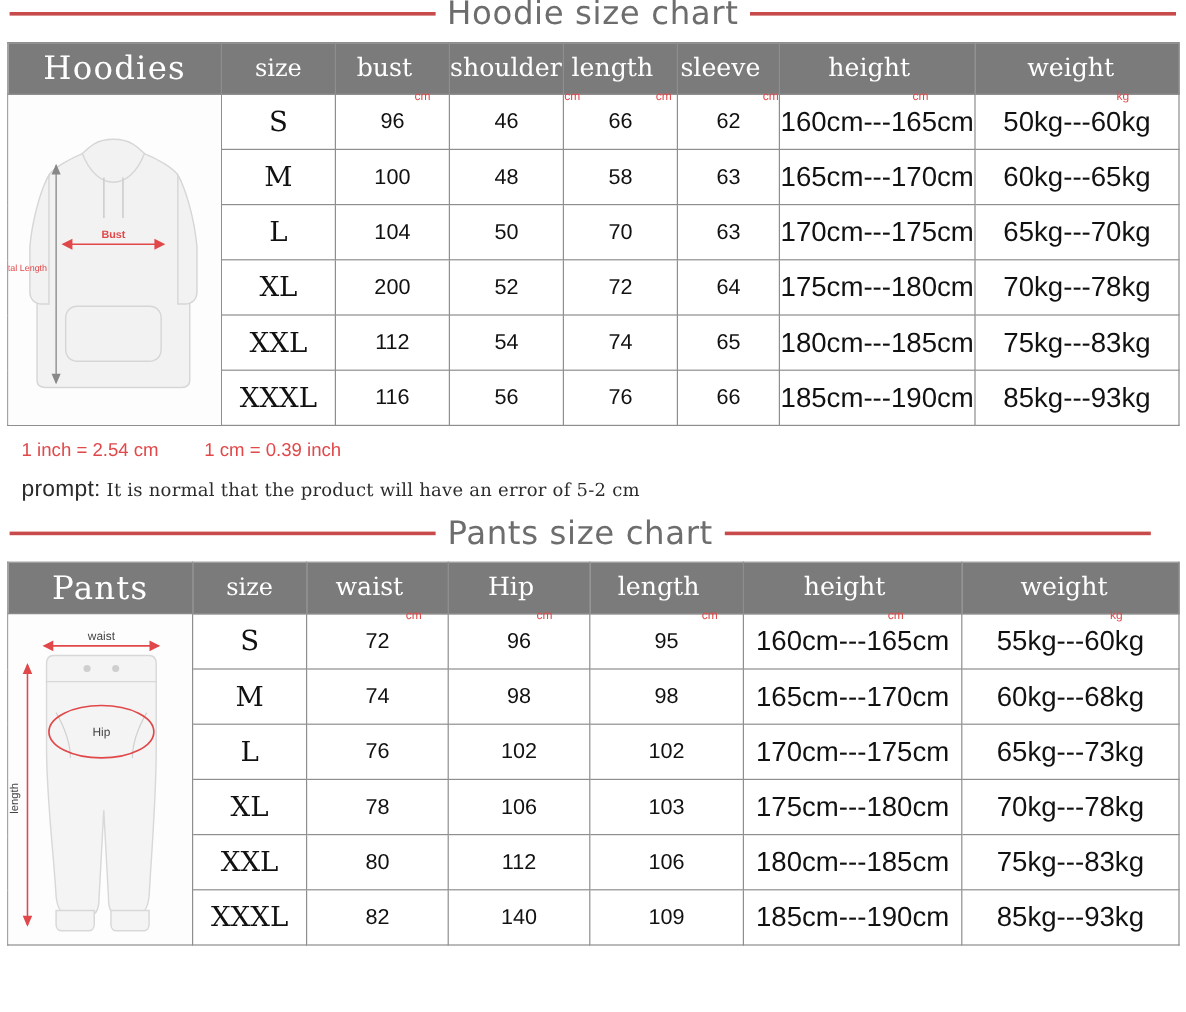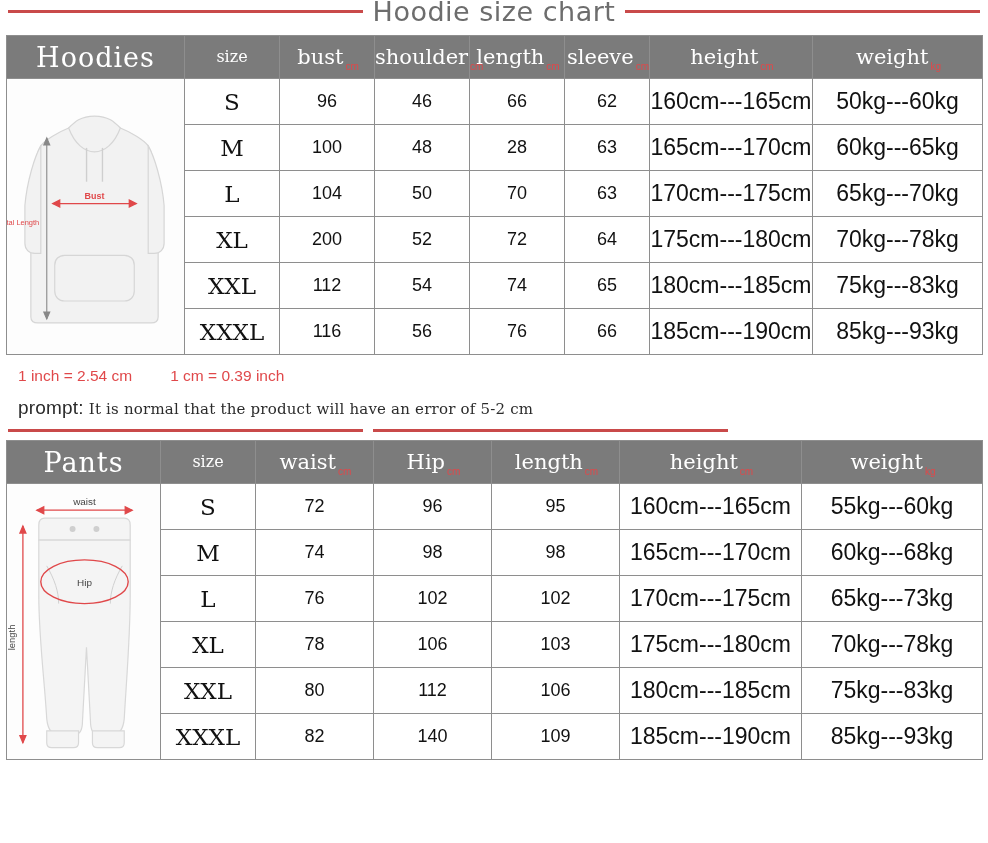--- a/index.html
+++ b/index.html
@@ -75,29 +75,29 @@
     font-family: "DejaVu Serif", serif;
     font-size: 21px;
     line-height: 1;
     white-space: nowrap;
   }
   thead th .unit {
     color: #e0484a;
     font-size: 10px;
     font-family: "Liberation Sans", sans-serif;
     position: relative;
-    top: 6px;
+    top: 20px;
     left: 2px;
   }
   th.brand-cell .hdr {
     font-size: 27px;
     letter-spacing: 1px;
   }
   th.size-cell .hdr {
-    font-size: 16px;
+    font-size: 20px;
   }
 
   tbody td {
     height: 45px;
     font-size: 18px;
     font-family: "Liberation Sans", sans-serif;
     color: #111;
   }
   tbody td.size-label {
     font-family: "DejaVu Serif", serif;
@@ -235,21 +235,21 @@
         <td>46</td>
         <td>66</td>
         <td>62</td>
         <td class="range">160cm---165cm</td>
         <td class="range">50kg---60kg</td>
       </tr>
       <tr>
         <td class="size-label">M</td>
         <td>100</td>
         <td>48</td>
-        <td>28</td>
+        <td>58</td>
         <td>63</td>
         <td class="range">165cm---170cm</td>
         <td class="range">60kg---65kg</td>
       </tr>
       <tr>
         <td class="size-label">L</td>
         <td>104</td>
         <td>50</td>
         <td>70</td>
         <td>63</td>
@@ -292,20 +292,21 @@
       <span>1 cm = 0.39 inch</span>
     </div>
     <div class="note-line2">
       <span class="prompt-word">prompt:</span>
       <span>It is normal that the product will have an error of 5-2 cm</span>
     </div>
   </div>
 
   <div class="section-title" id="pants-title">
     <span class="rule left"></span>
+    <span class="title-text">Pants size chart</span>
     <span class="rule right"></span>
   </div>
 
   <table class="size-table">
     <colgroup>
       <col style="width:154px">
       <col style="width:95px">
       <col style="width:118px">
       <col style="width:118px">
       <col style="width:128px">

